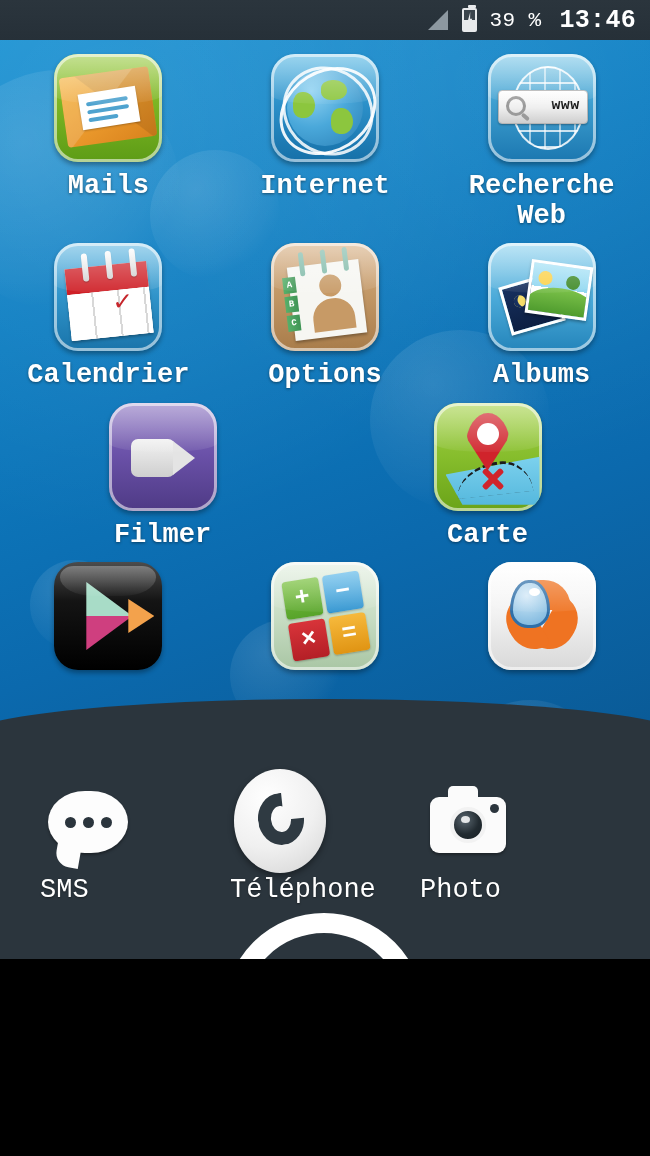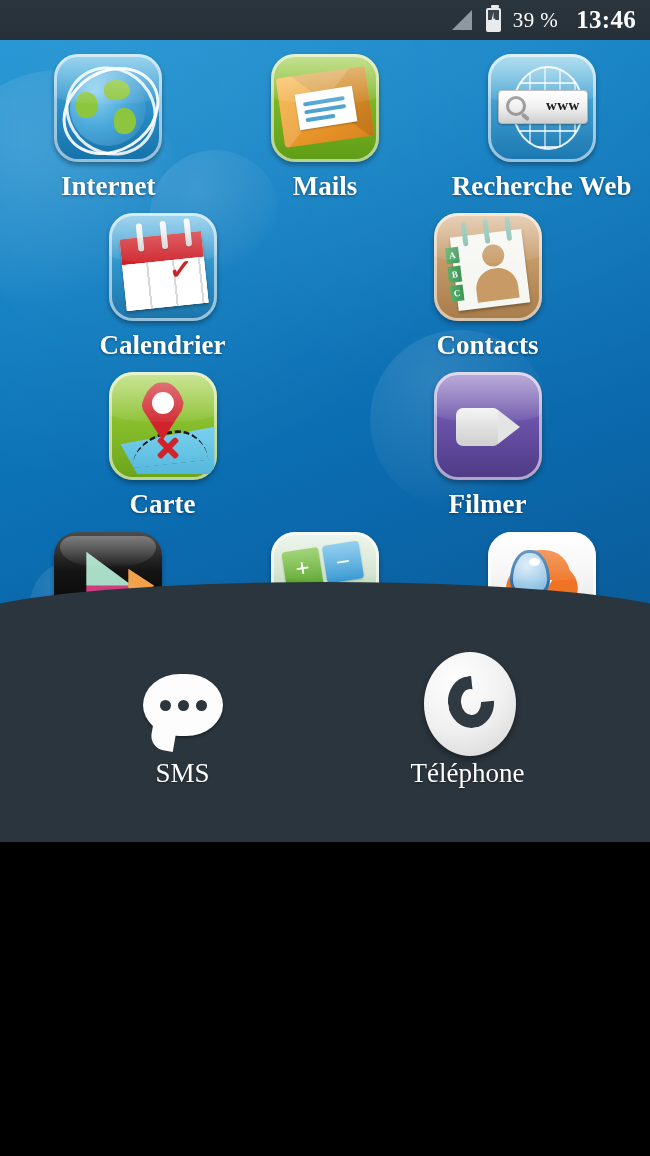--- a/index.html
+++ b/index.html
@@ -1,23 +1,23 @@
 <!DOCTYPE html>
 <html><head>
 <meta charset="utf-8">
 <style>
   html, body {
     margin: 0; padding: 0;
     background: #000;
   }
   #phone {
     position: relative;
-    width: 650px; height: 842px;
+    width: 650px; height: 959px;
     overflow: hidden;
-    font-family: Liberation Serif, serif;
+    font-family: Liberation Mono, monospace;
     -webkit-font-smoothing: antialiased;
     user-select: none;
   }
 
   
   #wallpaper {
     position: absolute; inset: 0;
     background:
       radial-gradient(circle at 18% 12%, rgba(255,255,255,0.10) 0%, rgba(255,255,255,0) 42%),
       radial-gradient(circle at 78% 8%,  rgba(255,255,255,0.07) 0%, rgba(255,255,255,0) 38%),
@@ -338,21 +338,21 @@
   #dock {
     position:absolute; left:-40px; right:-40px; bottom:0; height:260px;
     background:#2b353d;
     border-radius: 58% 58% 0 0 / 46px 46px 0 0;
     z-index: 10;
   }
   #dock-items {
     position:absolute; left:40px; right:40px; bottom:0; height:220px;
     display:flex; z-index: 12;
   }
-  .dock-cell { flex:1 1 0; display:flex; flex-direction:column; align-items:center; justify-content:flex-start; padding-top:36px; }
+  .dock-cell { flex:1 1 0; display:flex; flex-direction:column; align-items:flex-start; justify-content:flex-start; padding-top:36px; }
   .dock-icon { position:relative; width:96px; height:96px; }
   .dock-label { margin-top:4px; color:#fff; font-size:27px; font-weight:normal; text-shadow:0 1px 2px rgba(0,0,0,.4); }
 
   
   .bubble { position:absolute; left:8px; top:16px; width:80px; height:62px; border-radius:50%/54%; background:#fdfdfd;
             box-shadow:0 2px 3px rgba(0,0,0,.35); }
   .bubble::after { content:""; position:absolute; left:8px; bottom:-14px; width:24px; height:24px; background:#fdfdfd;
             border-radius: 0 0 0 60%; transform: rotate(10deg); }
   .bubble i { position:absolute; top:26px; width:11px; height:11px; border-radius:50%; background:#2b353d; }
   .bubble i:nth-child(1){ left:17px;}
@@ -409,45 +409,45 @@
       </div>
     <div id="batt-pct">39 %</div>
     <div id="clock">13:46</div>
   </div>
 
   <div id="grid">
 
     <div class="row" style="margin-top:14px;">
       <div class="cell">
         <div class="icon-wrap">
-            <div class="ic ic-internet gloss ring">
-          <div class="globe">
-            <div class="land" style="left:6px;top:22px;width:22px;height:26px;"></div>
-            <div class="land" style="left:34px;top:10px;width:26px;height:20px;"></div>
-            <div class="land" style="left:44px;top:38px;width:22px;height:26px;"></div>
-          </div>
-          <div class="orbit"></div>
-              <div class="orbit2"></div>
-        </div>
-          </div>
-        <div class="label">Internet</div>
-      </div>
-      <div class="cell">
-        <div class="icon-wrap">
             <div class="ic ic-mails gloss ring">
           <div class="env"></div>
               <div class="env-flapline"></div>
           <div class="letter">
                 <i></i>
                 <i></i>
                 <i></i>
               </div>
         </div>
           </div>
         <div class="label">Mails</div>
+      </div>
+      <div class="cell">
+        <div class="icon-wrap">
+            <div class="ic ic-internet gloss ring">
+          <div class="globe">
+            <div class="land" style="left:6px;top:22px;width:22px;height:26px;"></div>
+            <div class="land" style="left:34px;top:10px;width:26px;height:20px;"></div>
+            <div class="land" style="left:44px;top:38px;width:22px;height:26px;"></div>
+          </div>
+          <div class="orbit"></div>
+              <div class="orbit2"></div>
+        </div>
+          </div>
+        <div class="label">Internet</div>
       </div>
       <div class="cell">
         <div class="icon-wrap">
             <div class="ic ic-search gloss ring">
           <div class="wgrid"></div>
           <div class="sbar">
             <div class="mag"></div>
             <div class="www">www</div>
           </div>
         </div>
@@ -486,47 +486,62 @@
             <div class="person-h"></div>
                 <div class="person-b"></div>
           </div>
           <div class="clips">
                 <span></span>
                 <span></span>
                 <span></span>
               </div>
         </div>
           </div>
-        <div class="label">Contacts</div>
+        <div class="label">Options</div>
+      </div>
+      <div class="cell">
+        <div class="icon-wrap">
+            <div class="ic ic-albums gloss ring">
+          <div class="photo ph-night">
+                <div class="moon"></div>
+              </div>
+          <div class="photo ph-day">
+                <div class="sun"></div>
+                <div class="tree"></div>
+                <div class="hill"></div>
+              </div>
+        </div>
+          </div>
+        <div class="label">Albums</div>
       </div>
     </div>
 
     <div class="row" style="margin-top:12px;">
+      <div class="cell">
+        <div class="icon-wrap">
+            <div class="ic ic-filmer gloss ring">
+          <div class="cam-body"></div>
+              <div class="cam-lens"></div>
+        </div>
+          </div>
+        <div class="label">Filmer</div>
+      </div>
       <div class="cell">
         <div class="icon-wrap">
             <div class="ic ic-carte gloss ring">
           <div class="map-blue"></div>
           <div class="map-dash"></div>
           <div class="xmark">
                 <b></b>
                 <b></b>
               </div>
           <div class="pin"></div>
         </div>
           </div>
         <div class="label">Carte</div>
-      </div>
-      <div class="cell">
-        <div class="icon-wrap">
-            <div class="ic ic-filmer gloss ring">
-          <div class="cam-body"></div>
-              <div class="cam-lens"></div>
-        </div>
-          </div>
-        <div class="label">Filmer</div>
       </div>
     </div>
 
     <div class="row" style="margin-top:12px;">
       <div class="cell">
         <div class="icon-wrap">
             <div class="ic ic-play">
           <div class="ptri">
                 <div class="ptA"></div>
                 <div class="ptB"></div>
@@ -587,20 +602,30 @@
       <div class="dock-label">SMS</div>
     </div>
     <div class="dock-cell">
       <div class="dock-icon">
         <div class="phone-circle">
             <div class="handset"></div>
           </div>
       </div>
       <div class="dock-label">Téléphone</div>
     </div>
+    <div class="dock-cell">
+      <div class="dock-icon">
+        <div class="camera">
+            <div class="hump"></div>
+            <div class="lens"></div>
+            <div class="dot"></div>
+          </div>
+      </div>
+      <div class="dock-label">Photo</div>
+    </div>
   </div>
 
   <svg id="magnifier" viewBox="0 0 650 1156">
     <g fill="none" stroke="#ffffff" stroke-linecap="butt">
       <path d="M400 1040 L560 1200" stroke-width="42"></path>
       <circle cx="324" cy="1013" r="90" stroke-width="20"></circle>
     </g>
   </svg>
 
 </div>

